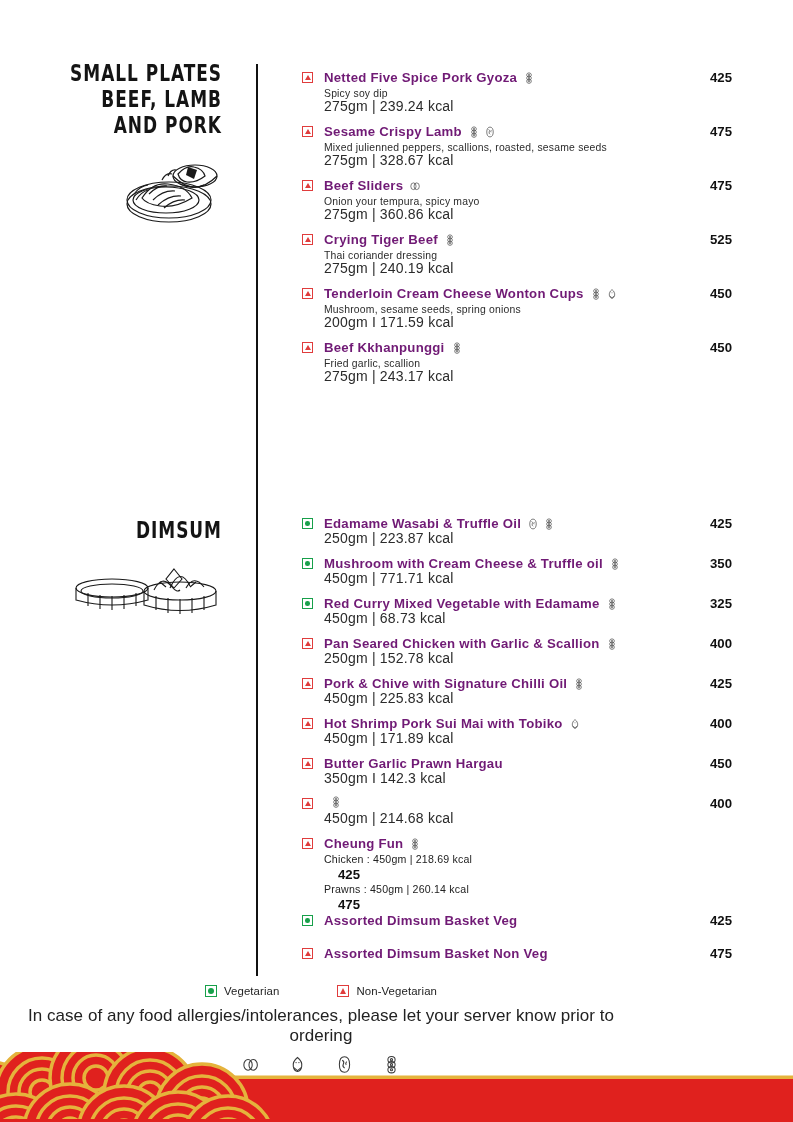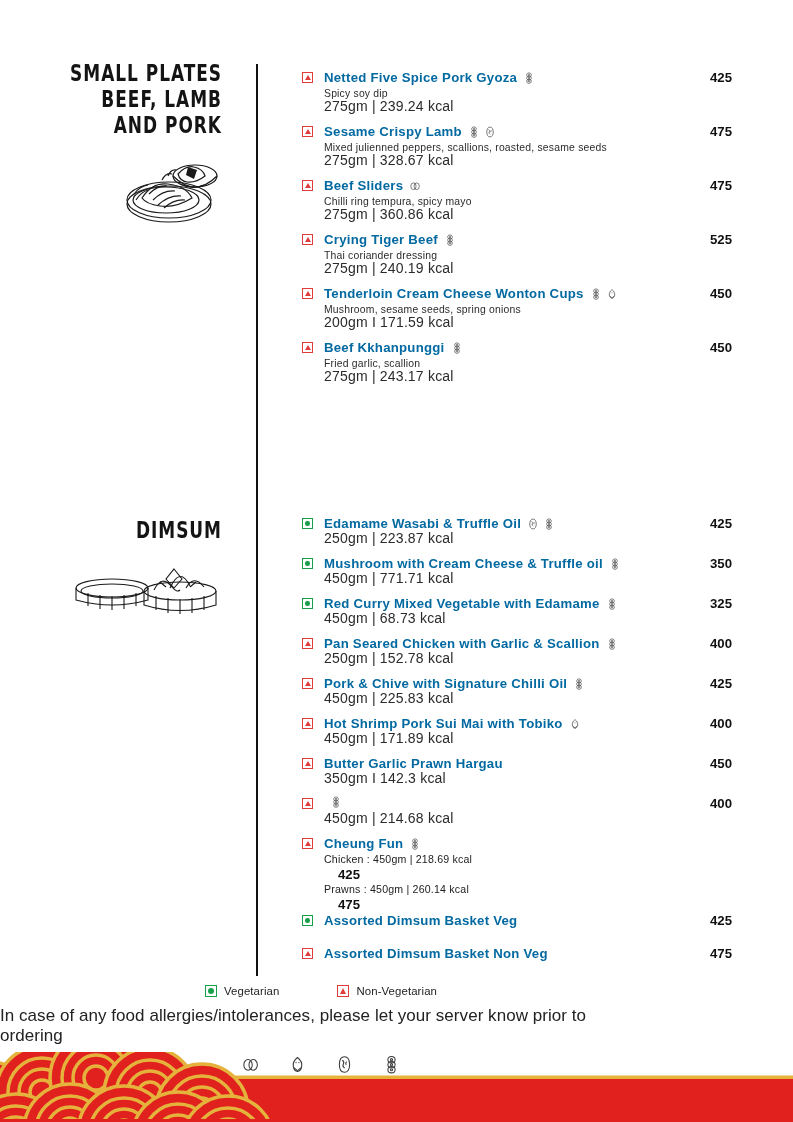--- a/index.html
+++ b/index.html
@@ -76,21 +76,21 @@
     display: flex;
     align-items: center;
     flex: 1 1 auto;
     min-width: 0;
   }
   .item-name {
     font-weight: 700;
     font-size: 13.2px;
     line-height: 16px;
     letter-spacing: 0.25px;
-    color: #0369a1;
+    color: #701a75;
     white-space: nowrap;
   }
   .item-price {
     font-weight: 700;
     font-size: 13.2px;
     line-height: 16px;
     color: #111111;
     flex: 0 0 auto;
     text-align: right;
     min-width: 36px;
@@ -155,20 +155,21 @@
 
   
   .alg { display: inline-flex; align-items: center; margin-left: 6px; gap: 4px; flex: 0 0 auto;}
   .alg svg { display: block; }
 
   
   .footer {
     position: absolute;
     left: 0; top: 985px;
     width: 642px;
+    text-align: center;
   }
   .legend {
     display: flex;
     justify-content: center;
     gap: 58px;
     align-items: center;
   }
   .legend-entry { display: flex; align-items: center; gap: 7px; }
   .legend-box {
     width: 12px; height: 12px;
@@ -359,21 +360,21 @@
                 <svg width="12" height="12" viewBox="0 0 20 20">
                   <g fill="none" stroke="#3a3a3a" stroke-width="1.1">
                     <ellipse cx="7.4" cy="10.4" rx="4.4" ry="5.6"></ellipse>
                     <ellipse cx="12.8" cy="10.4" rx="4.4" ry="5.6"></ellipse>
                   </g>
                 </svg>
               </span>
             </div>
             <span class="item-price">475</span>
           </div>
-          <div class="item-desc">Chilli ring tempura, spicy mayo</div>
+          <div class="item-desc">Onion your tempura, spicy mayo</div>
           <div class="item-nutri">275gm | 360.86 kcal</div>
         </div>
         <div class="item">
           <div class="marker">
             <span class="glyph"></span>
           </div>
           <div class="item-row">
             <div class="item-name-wrap">
               <span class="item-name">Crying Tiger Beef</span>
               <span class="alg">

